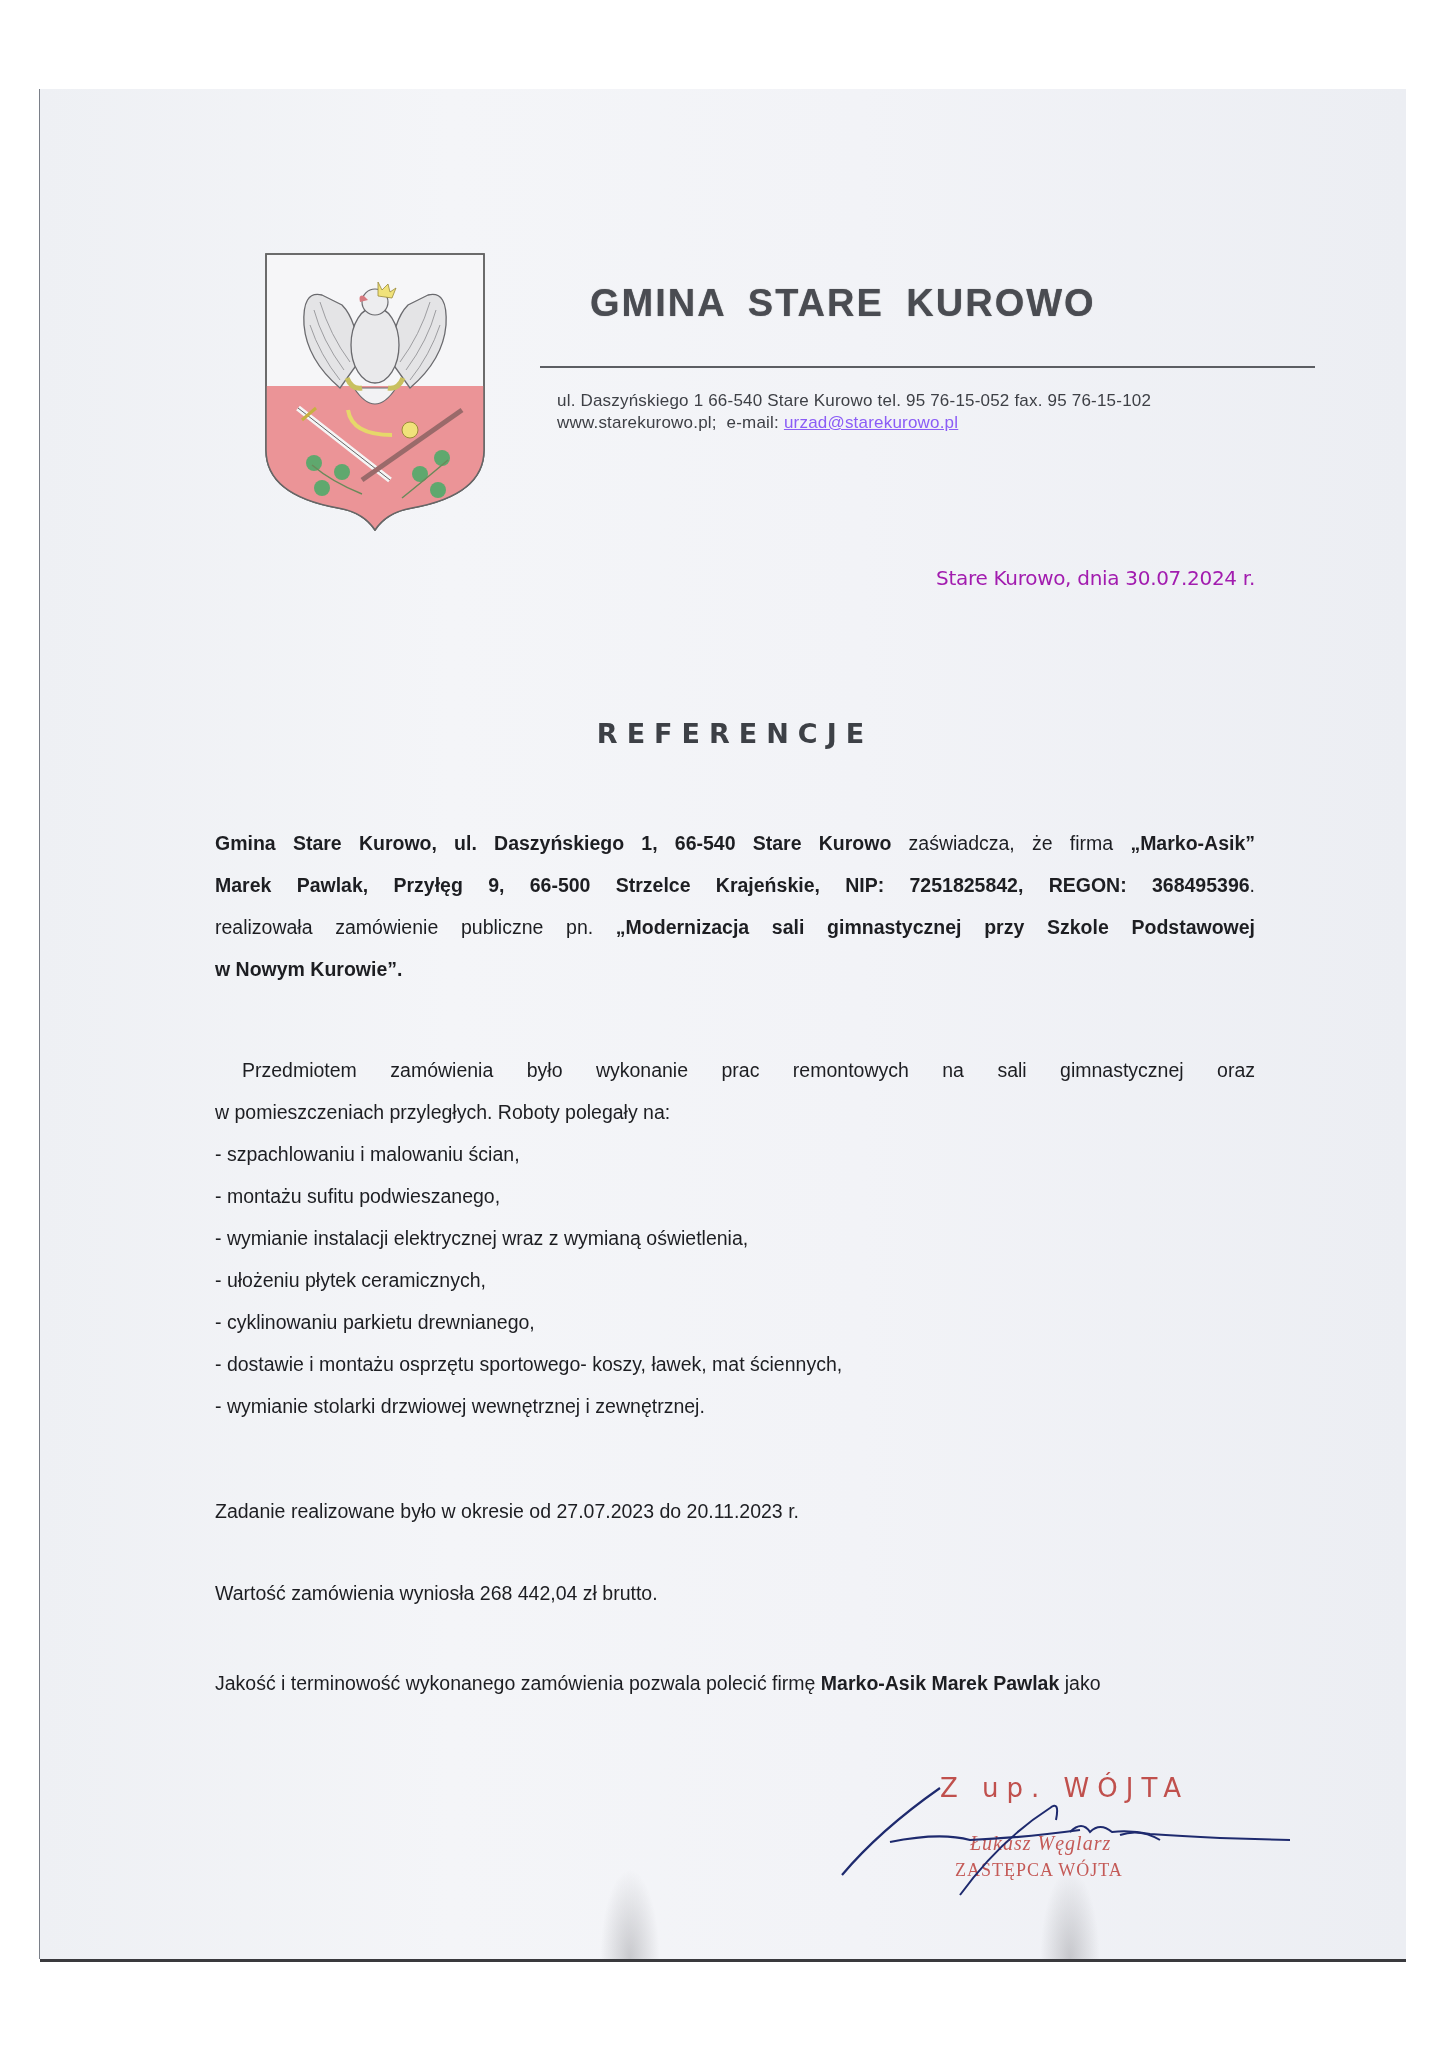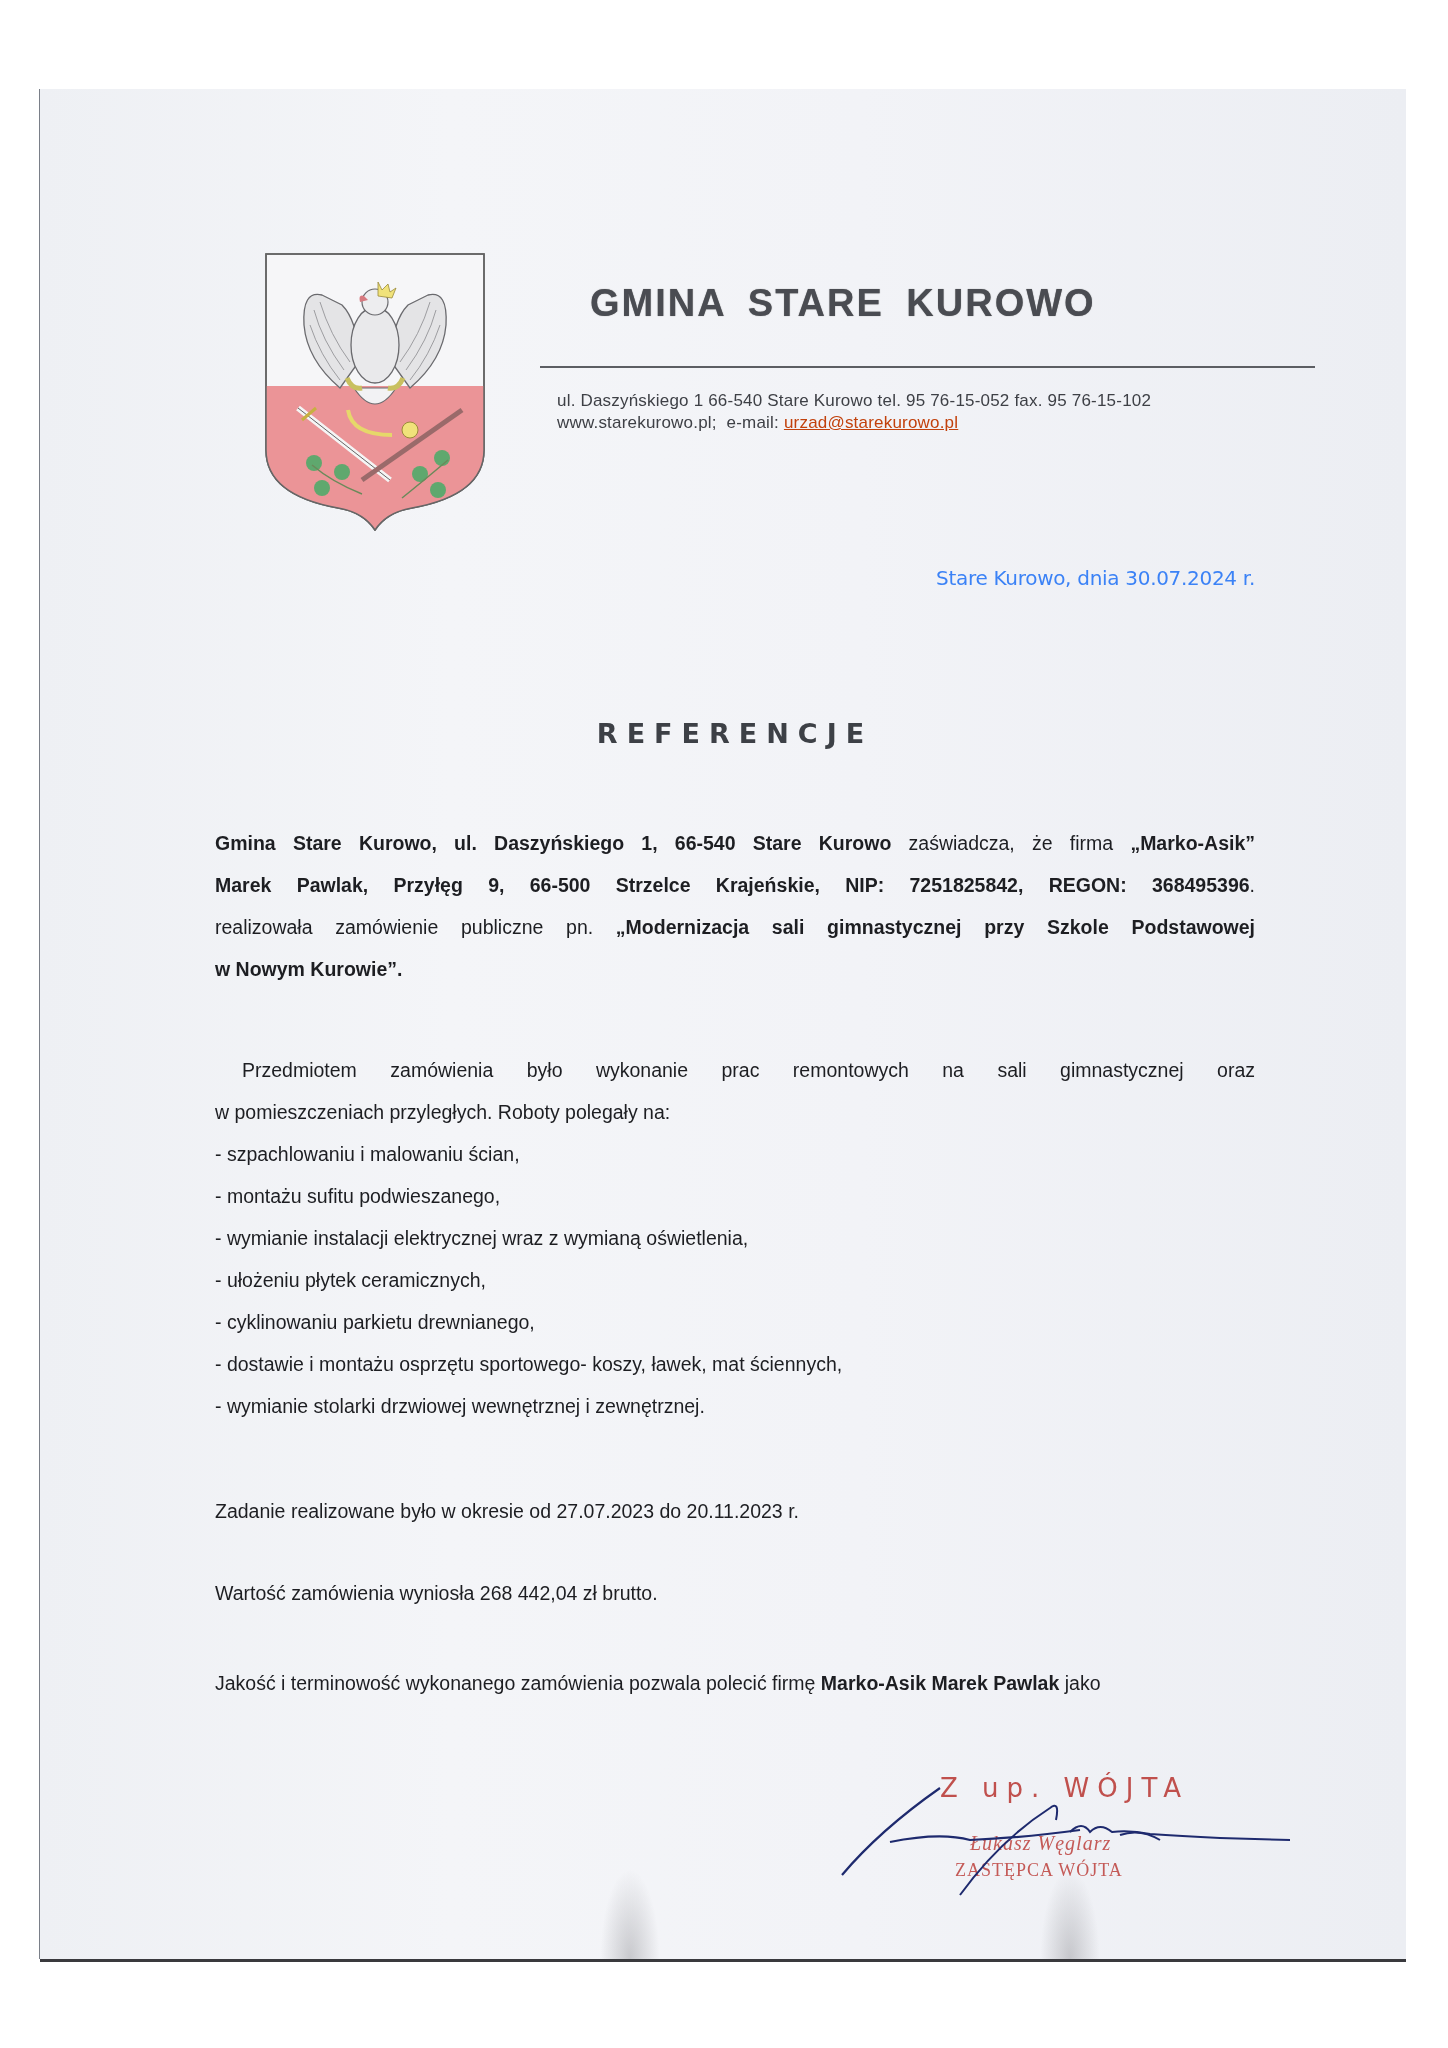--- a/index.html
+++ b/index.html
@@ -22,26 +22,26 @@
       position: absolute; left: 590px; top: 282px; font-size: 38px; font-weight: bold;
       letter-spacing: 2px; color: #4a4c52; word-spacing: 10px; white-space: nowrap;
       text-shadow: 0 0 1px #777;
     }
     .rule { position: absolute; left: 540px; top: 366px; width: 775px; height: 2px; background: #5c5e63; }
     .addr {
       position: absolute; left: 557px; font-size: 17px; color: #3e4046; white-space: nowrap;
       letter-spacing: 0.2px;
       margin-top: 21px;
     }
-    .addr a { color: #c2410c; text-decoration: underline; }
+    .addr a { color: #8b5cf6; text-decoration: underline; }
     .addr1 { top: 370px; }
     .addr2 { top: 392px; }
 
     .date {
-      position: absolute; right: 193px; top: 566px; font-size: 20px; color: #3b82f6; white-space: nowrap;
+      position: absolute; right: 193px; top: 566px; font-size: 20px; color: #a21caf; white-space: nowrap;
       font-family: "DejaVu Sans", sans-serif; letter-spacing: -0.3px;
     }
     .heading {
       position: absolute; left: 0; width: 1470px; text-align: center; top: 718px;
       font-size: 27px; font-weight: bold; letter-spacing: 9px; color: #3d4046;
       font-family: "DejaVu Sans", sans-serif;
     }
 
     .body-text {
       position: absolute; left: 215px; width: 1040px; color: #1d1e22;

